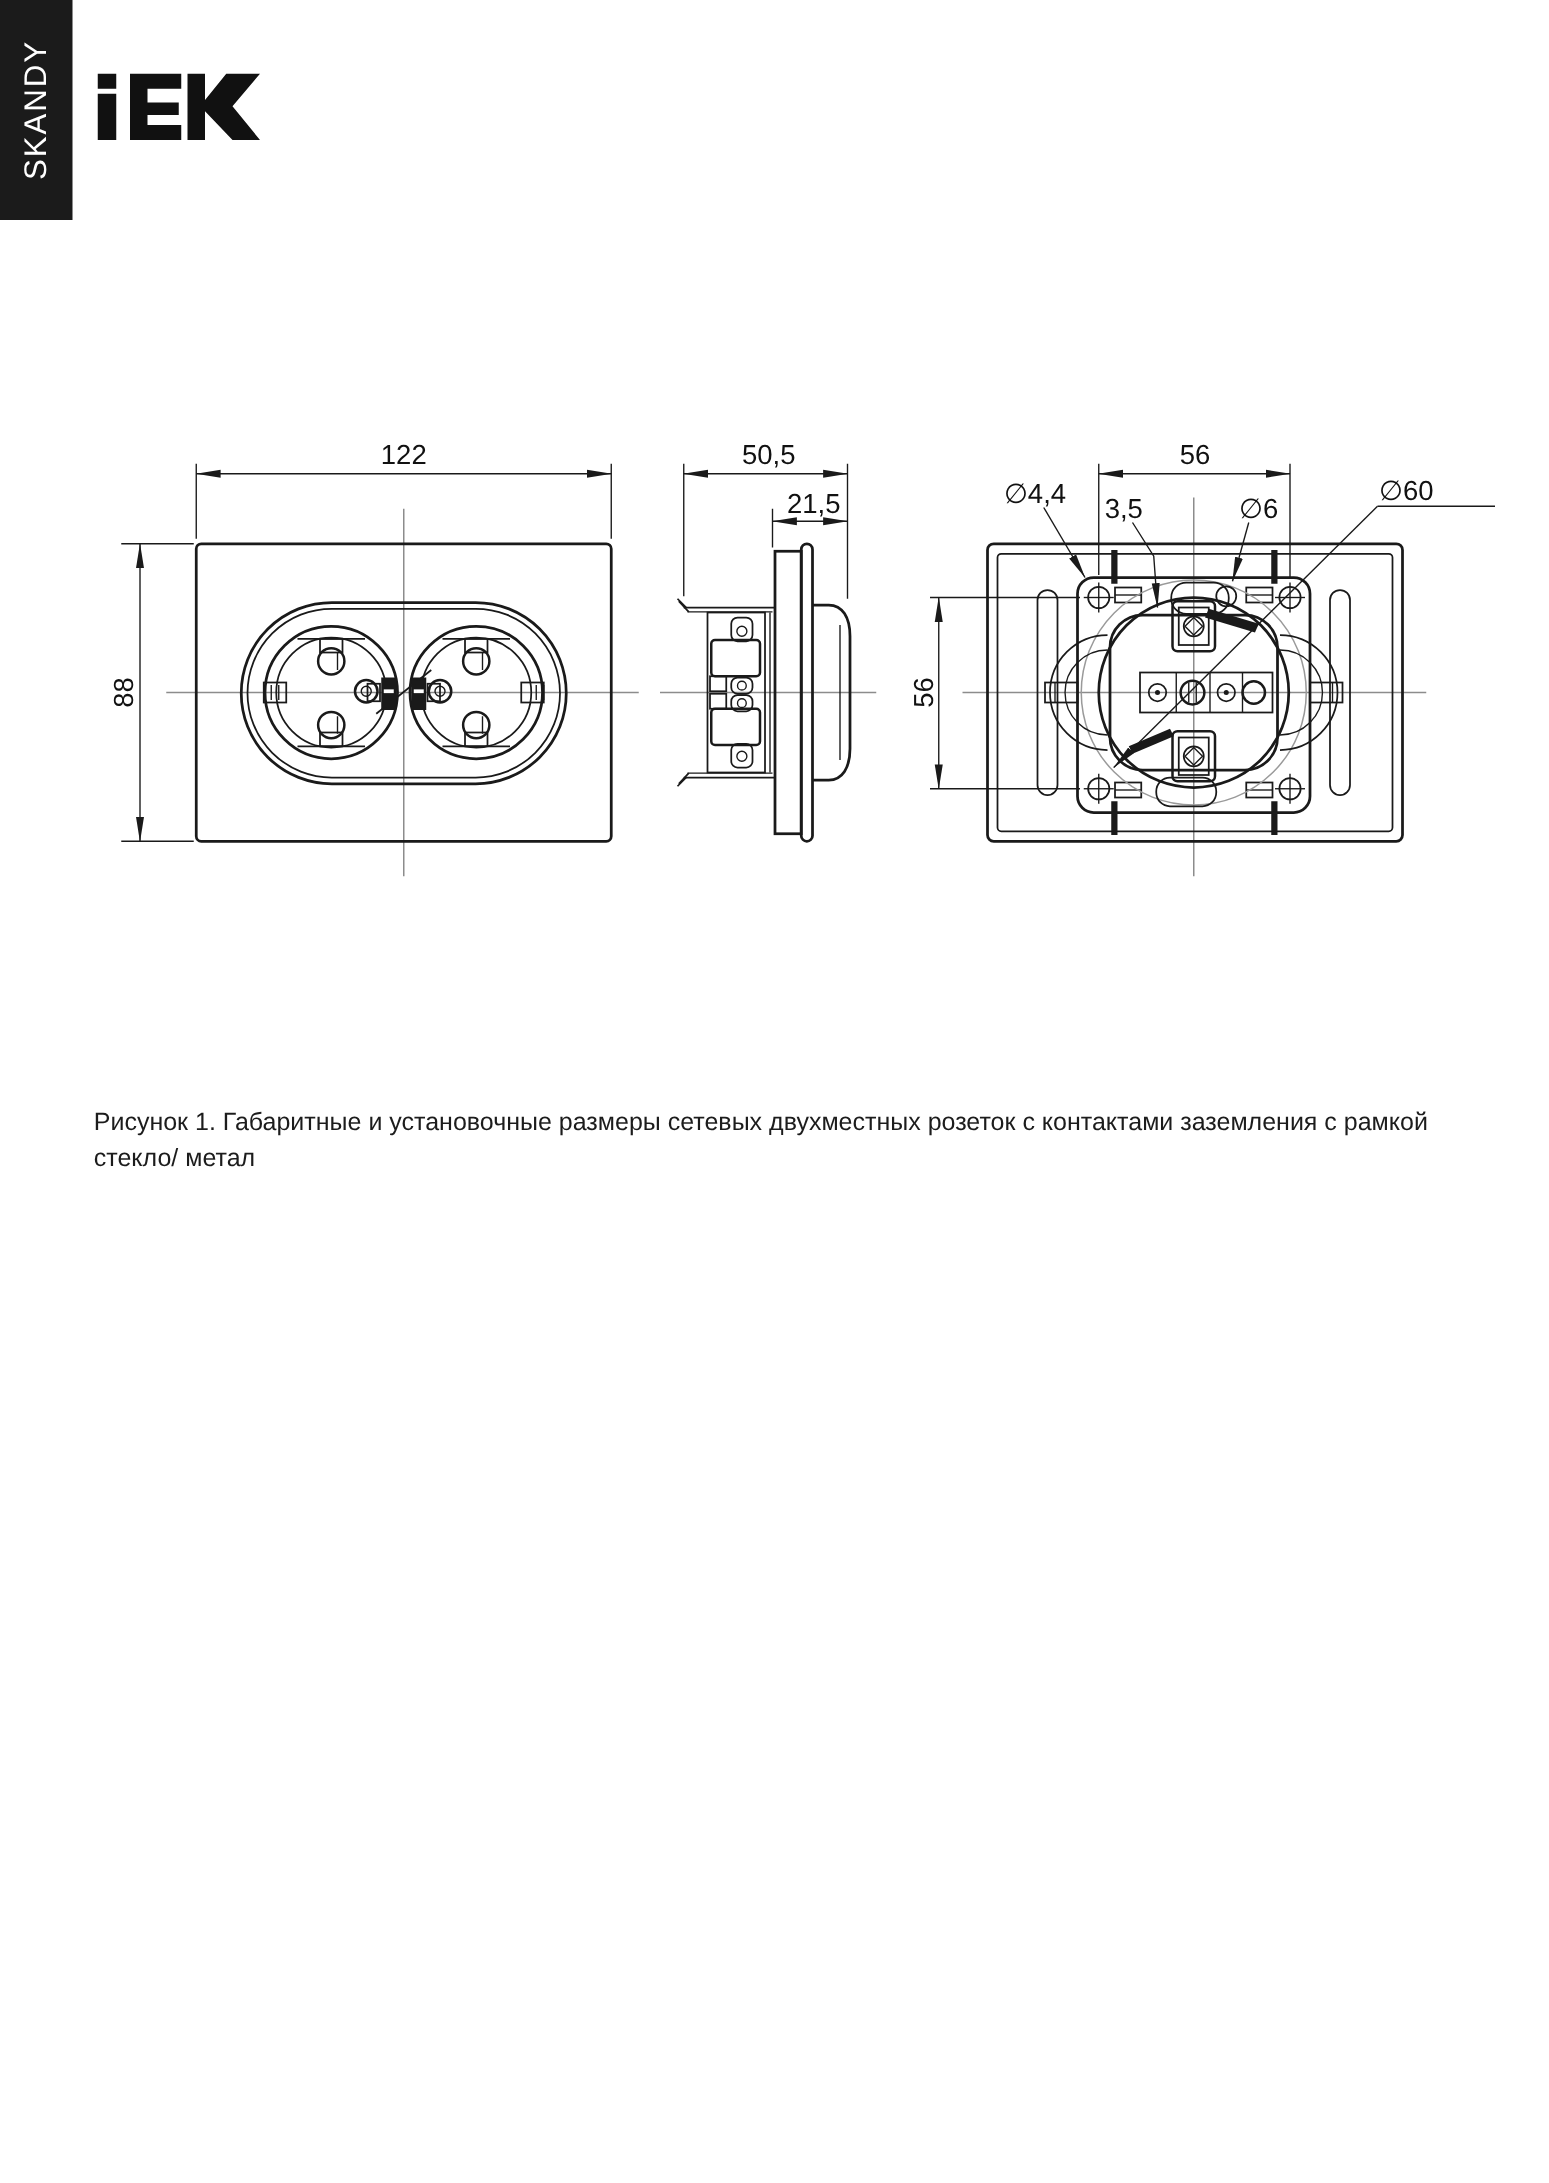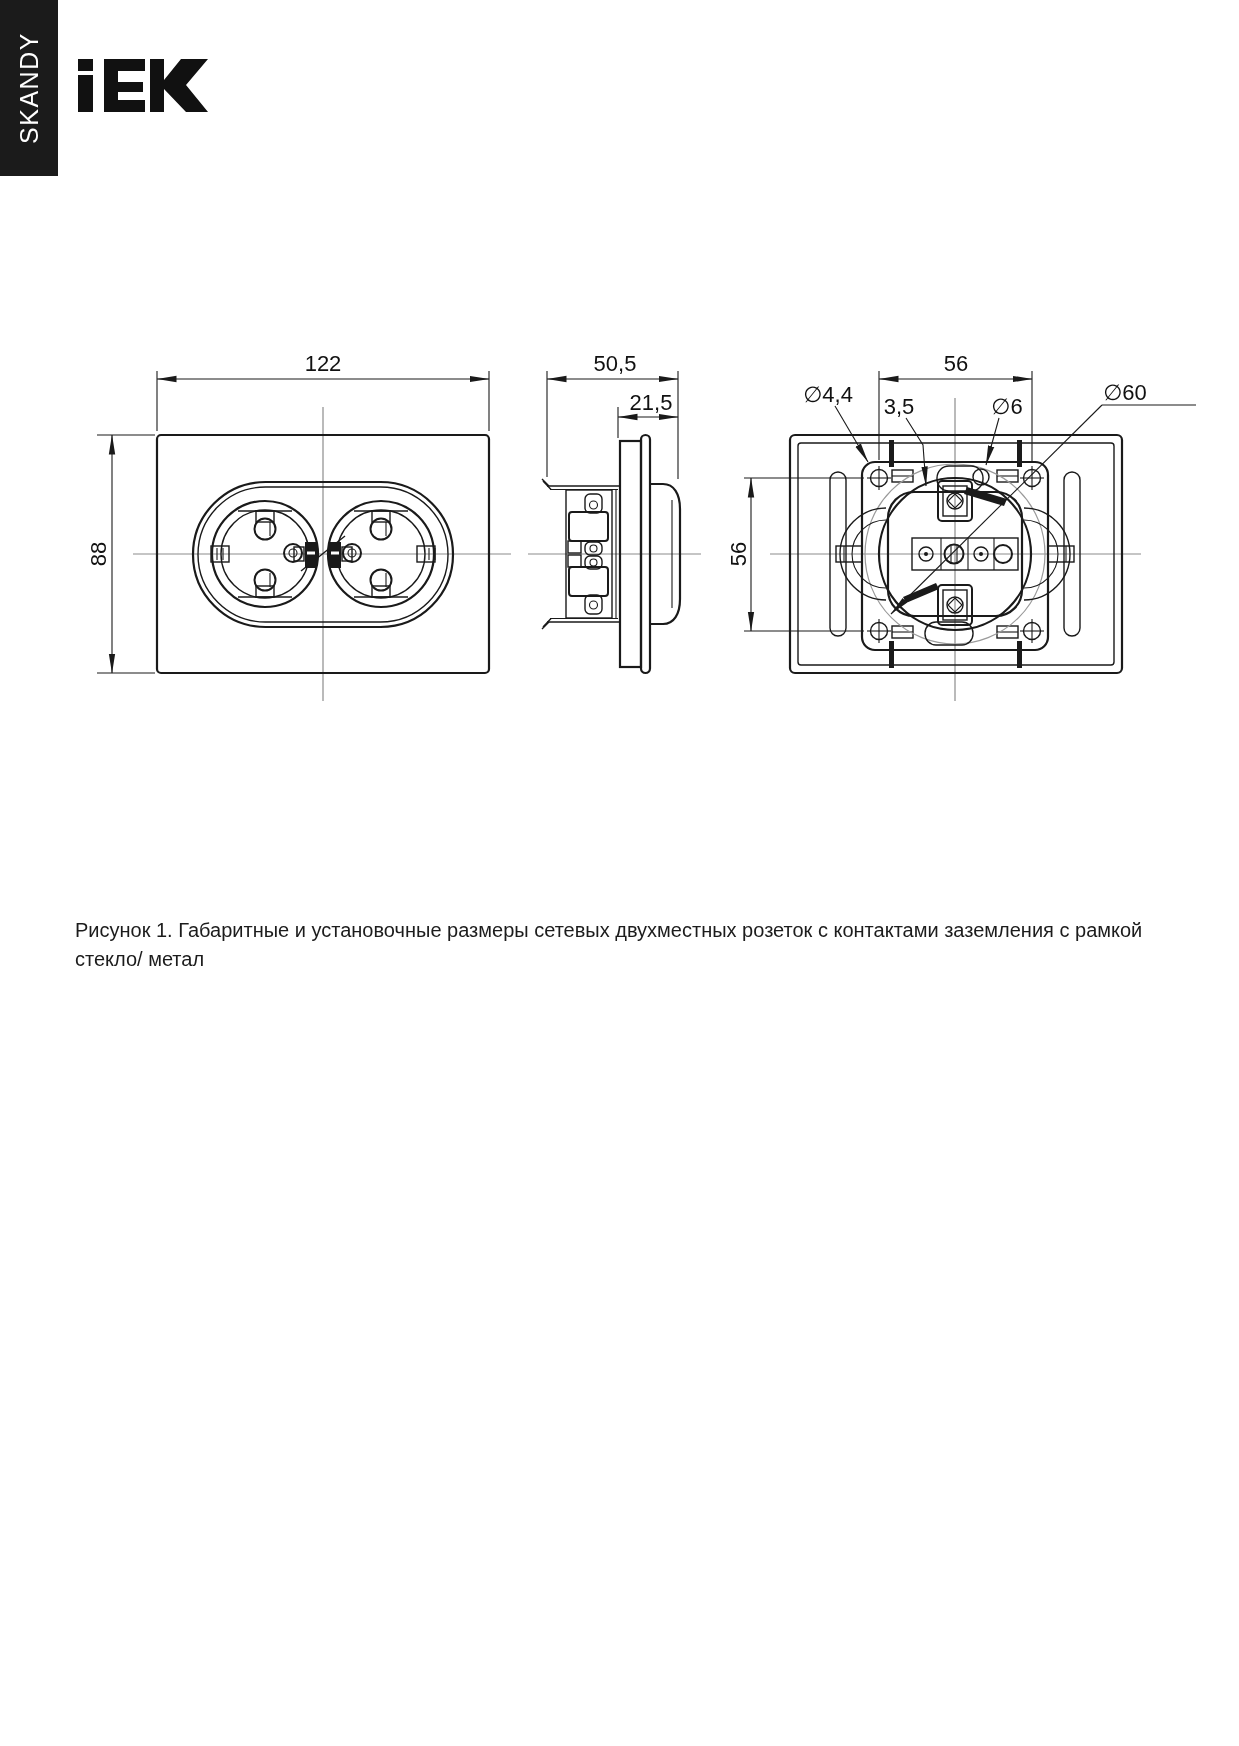--- a/index.html
+++ b/index.html
@@ -4,21 +4,21 @@
 <style>
   html,body{margin:0;padding:0;background:#e8e8e8;}
   .page{position:relative;width:1239px;height:1746px;background:#ffffff;overflow:hidden;
         font-family:"Liberation Sans", sans-serif;}
   .brandbar{position:absolute;left:0;top:0;width:58px;height:176px;background:#1b1b1b;}
   .brandbar .vlabel{position:absolute;left:50%;top:50%;
         transform:translate(-50%,-50%) rotate(-90deg);white-space:nowrap;
         color:#ffffff;font-size:25px;font-weight:400;letter-spacing:1.5px;}
   .logo{position:absolute;left:78px;top:57px;}
   .drawing{position:absolute;left:0;top:0;}
-  .caption{position:absolute;left:75px;top:916px;width:1085px;
+  .caption{position:absolute;left:75px;top:884px;width:1085px;
         font-size:20px;line-height:1.45;color:#1c1c1c;}
   
   .o{fill:none;stroke:#1a1a1a;stroke-width:2.2;}
   .h{fill:none;stroke:#1a1a1a;stroke-width:2;}
   .m{fill:none;stroke:#1a1a1a;stroke-width:1.4;}
   .t{fill:none;stroke:#1a1a1a;stroke-width:1.1;}
   .c{fill:none;stroke:#8c8c8c;stroke-width:1.2;}
   .blk{fill:#1a1a1a;stroke:none;}
   .lbl{font-family:"Liberation Sans",sans-serif;font-size:22px;fill:#111;}
 </style>

